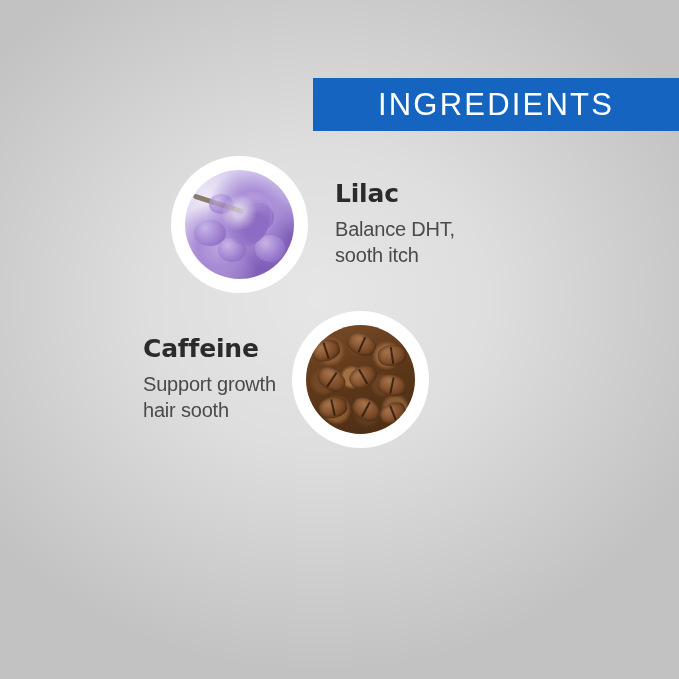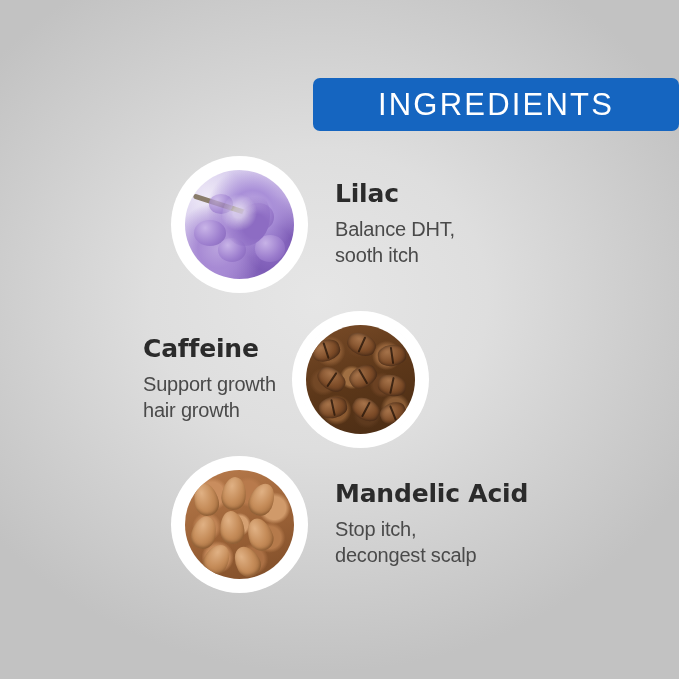--- a/index.html
+++ b/index.html
@@ -23,21 +23,20 @@
   .banner {
     position: absolute;
     left: 313px;
     top: 78px;
     width: 366px;
     height: 53px;
     background: #1565c0;
     display: flex;
     align-items: center;
     justify-content: center;
-    border-radius: 7px;
   }
   .banner-title {
     color: #ffffff;
     font-family: "Liberation Sans", sans-serif;
     font-size: 31px;
     letter-spacing: 2.2px;
     font-weight: 400;
   }
 
   
@@ -211,50 +210,31 @@
       <p class="ing-name">Lilac</p>
       <p class="ing-desc">Balance DHT,</p>
       <p class="ing-desc">sooth itch</p>
     </div>
   </div>
 
   <div class="row row-2">
     <div class="text-block text-left">
       <p class="ing-name">Caffeine</p>
       <p class="ing-desc">Support growth</p>
-      <p class="ing-desc">hair growth</p>
+      <p class="ing-desc">hair sooth</p>
     </div>
     <div class="circle-wrap">
       <div class="circle-img img-coffee">
         <div class="bean" style="left:6%;top:14%;width:26%;height:19%;transform:rotate(-18deg);"></div>
         <div class="bean" style="left:38%;top:8%;width:27%;height:19%;transform:rotate(24deg);"></div>
         <div class="bean" style="left:66%;top:18%;width:26%;height:19%;transform:rotate(-8deg);"></div>
         <div class="bean" style="left:10%;top:40%;width:27%;height:19%;transform:rotate(34deg);"></div>
         <div class="bean" style="left:40%;top:38%;width:26%;height:19%;transform:rotate(-30deg);"></div>
         <div class="bean" style="left:66%;top:46%;width:26%;height:19%;transform:rotate(12deg);"></div>
         <div class="bean" style="left:12%;top:66%;width:26%;height:19%;transform:rotate(-12deg);"></div>
         <div class="bean" style="left:42%;top:68%;width:26%;height:19%;transform:rotate(28deg);"></div>
         <div class="bean" style="left:68%;top:72%;width:24%;height:18%;transform:rotate(-22deg);"></div>
       </div>
     </div>
   </div>
 
-  <div class="row row-3">
-    <div class="circle-wrap">
-      <div class="circle-img img-almond">
-        <div class="almond" style="left:8%;top:12%;width:22%;height:30%;transform:rotate(-14deg);"></div>
-        <div class="almond" style="left:34%;top:6%;width:22%;height:30%;transform:rotate(8deg);"></div>
-        <div class="almond" style="left:60%;top:12%;width:22%;height:30%;transform:rotate(22deg);"></div>
-        <div class="almond" style="left:6%;top:42%;width:22%;height:30%;transform:rotate(16deg);"></div>
-        <div class="almond" style="left:32%;top:38%;width:22%;height:30%;transform:rotate(-6deg);"></div>
-        <div class="almond" style="left:58%;top:44%;width:22%;height:30%;transform:rotate(-20deg);"></div>
-        <div class="almond" style="left:18%;top:68%;width:22%;height:28%;transform:rotate(30deg);"></div>
-        <div class="almond" style="left:46%;top:70%;width:22%;height:28%;transform:rotate(-28deg);"></div>
-      </div>
-    </div>
-    <div class="text-block text-right">
-      <p class="ing-name">Mandelic Acid</p>
-      <p class="ing-desc">Stop itch,</p>
-      <p class="ing-desc">decongest scalp</p>
-    </div>
-  </div>
 
 </div>
 
 </body></html>

